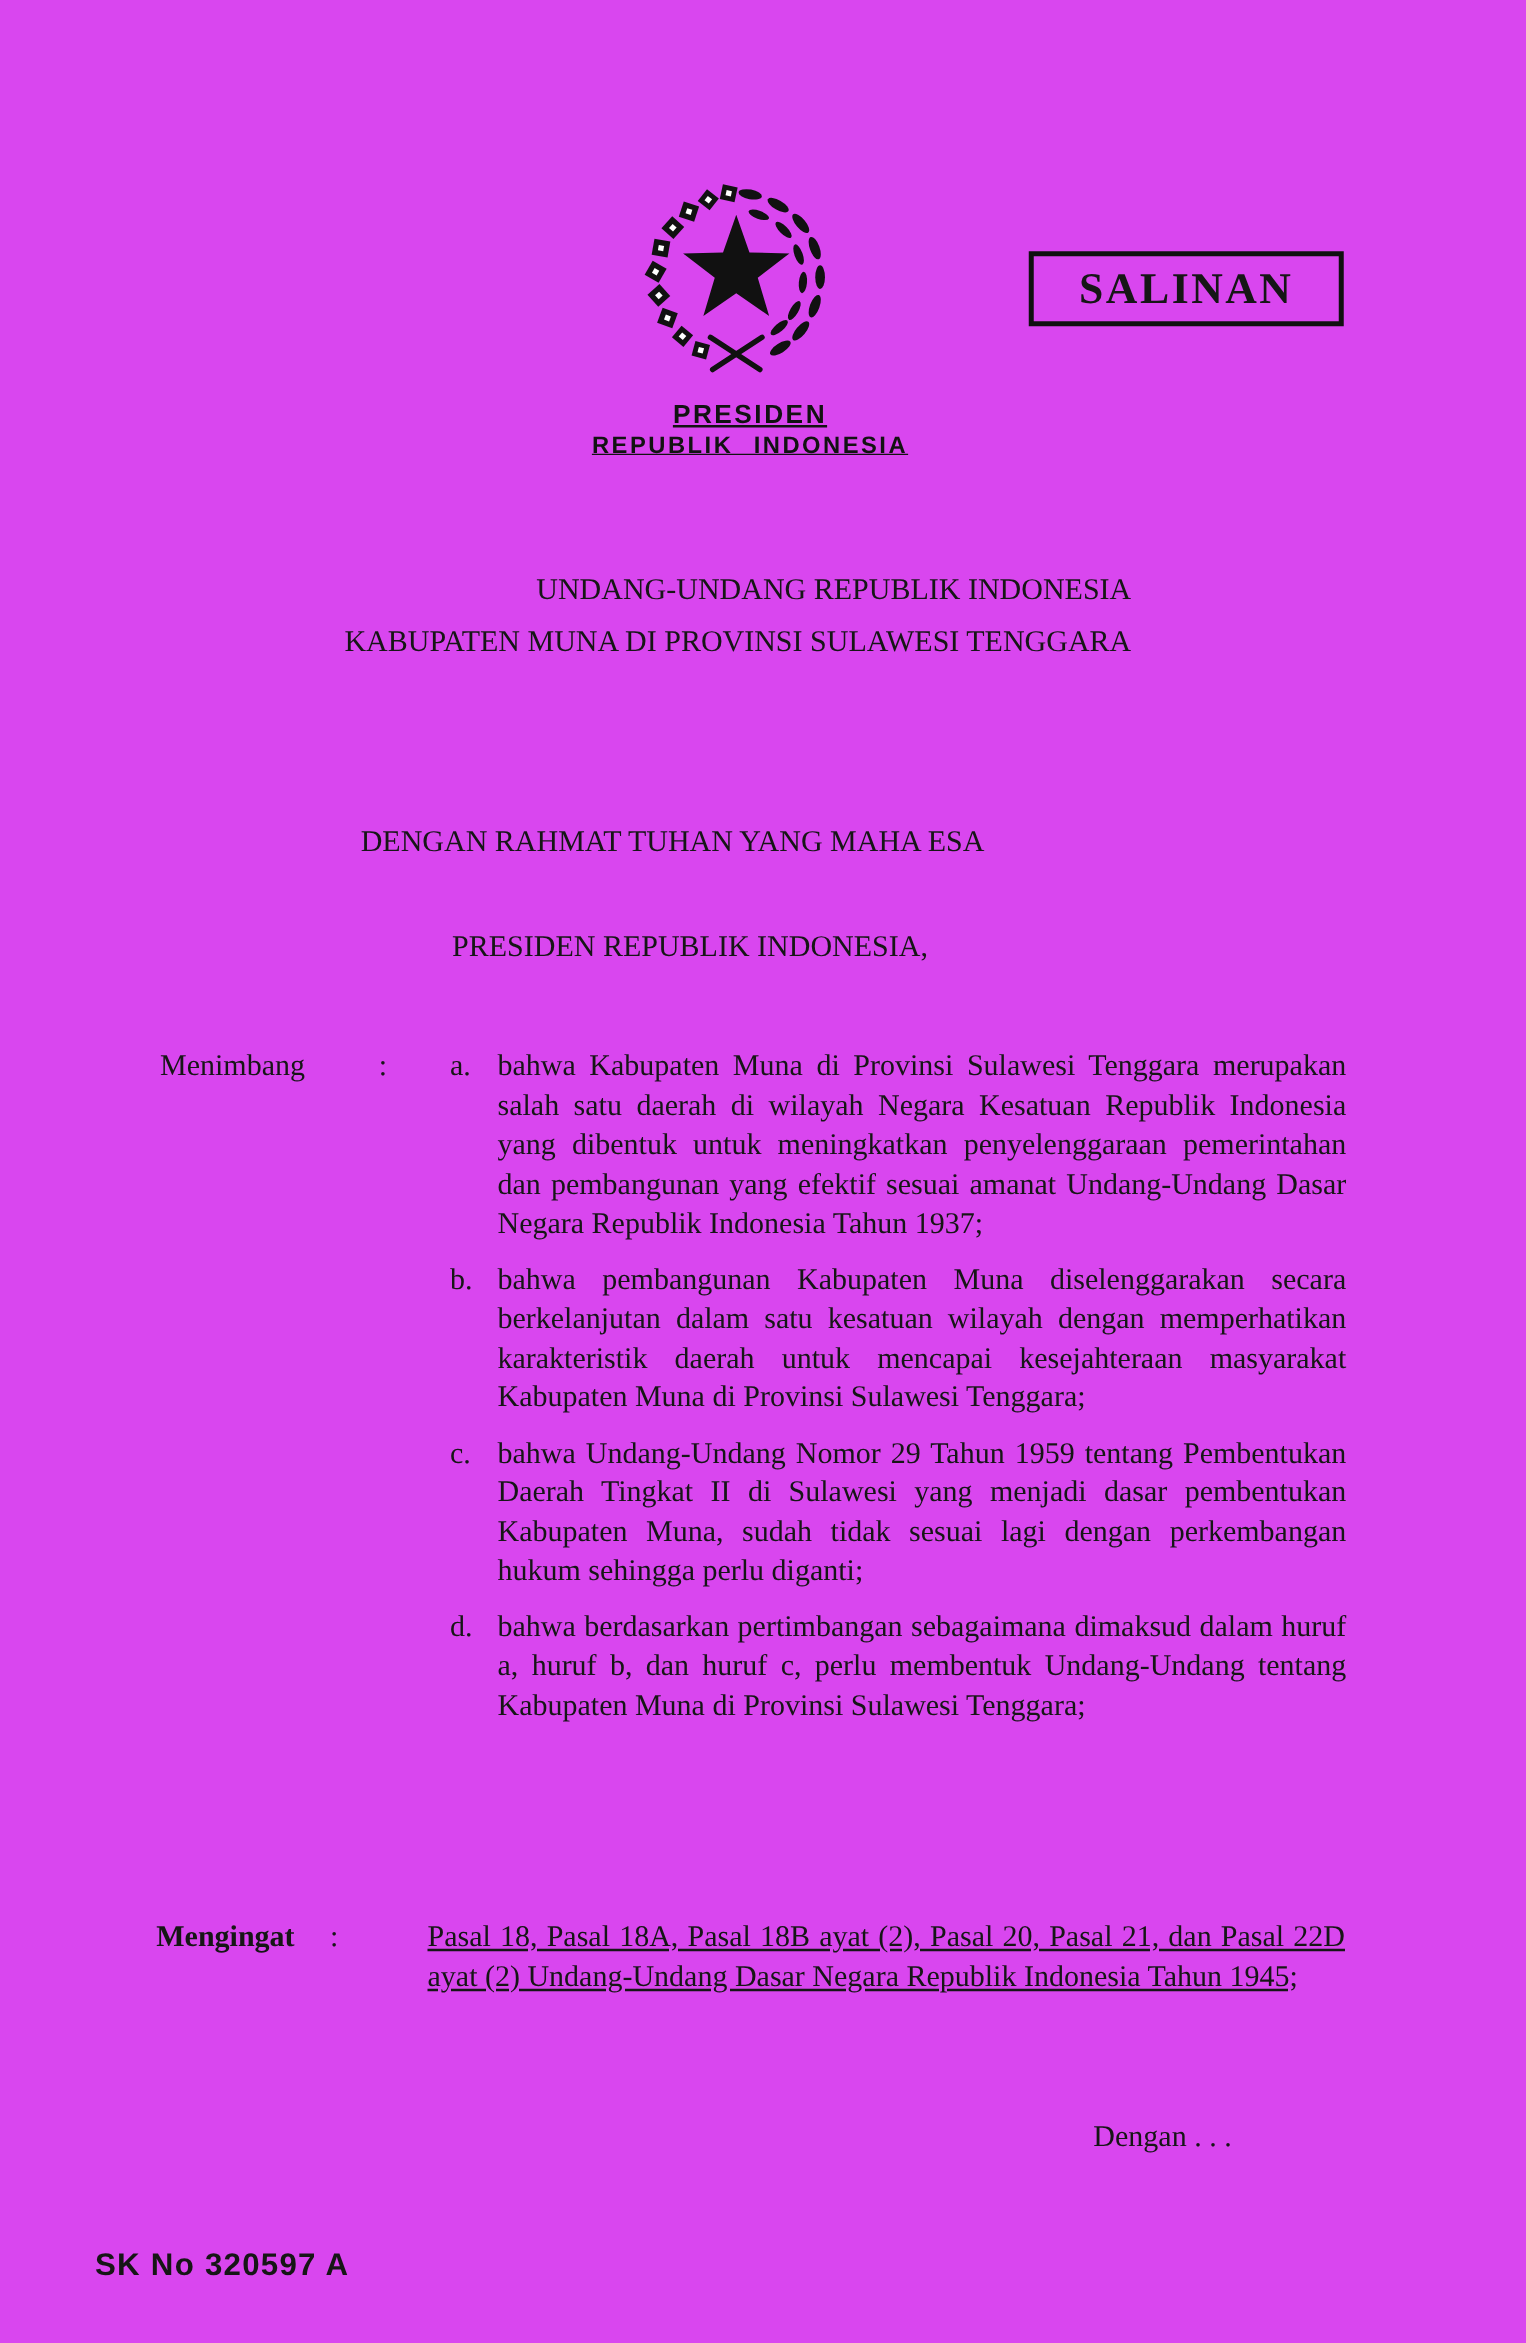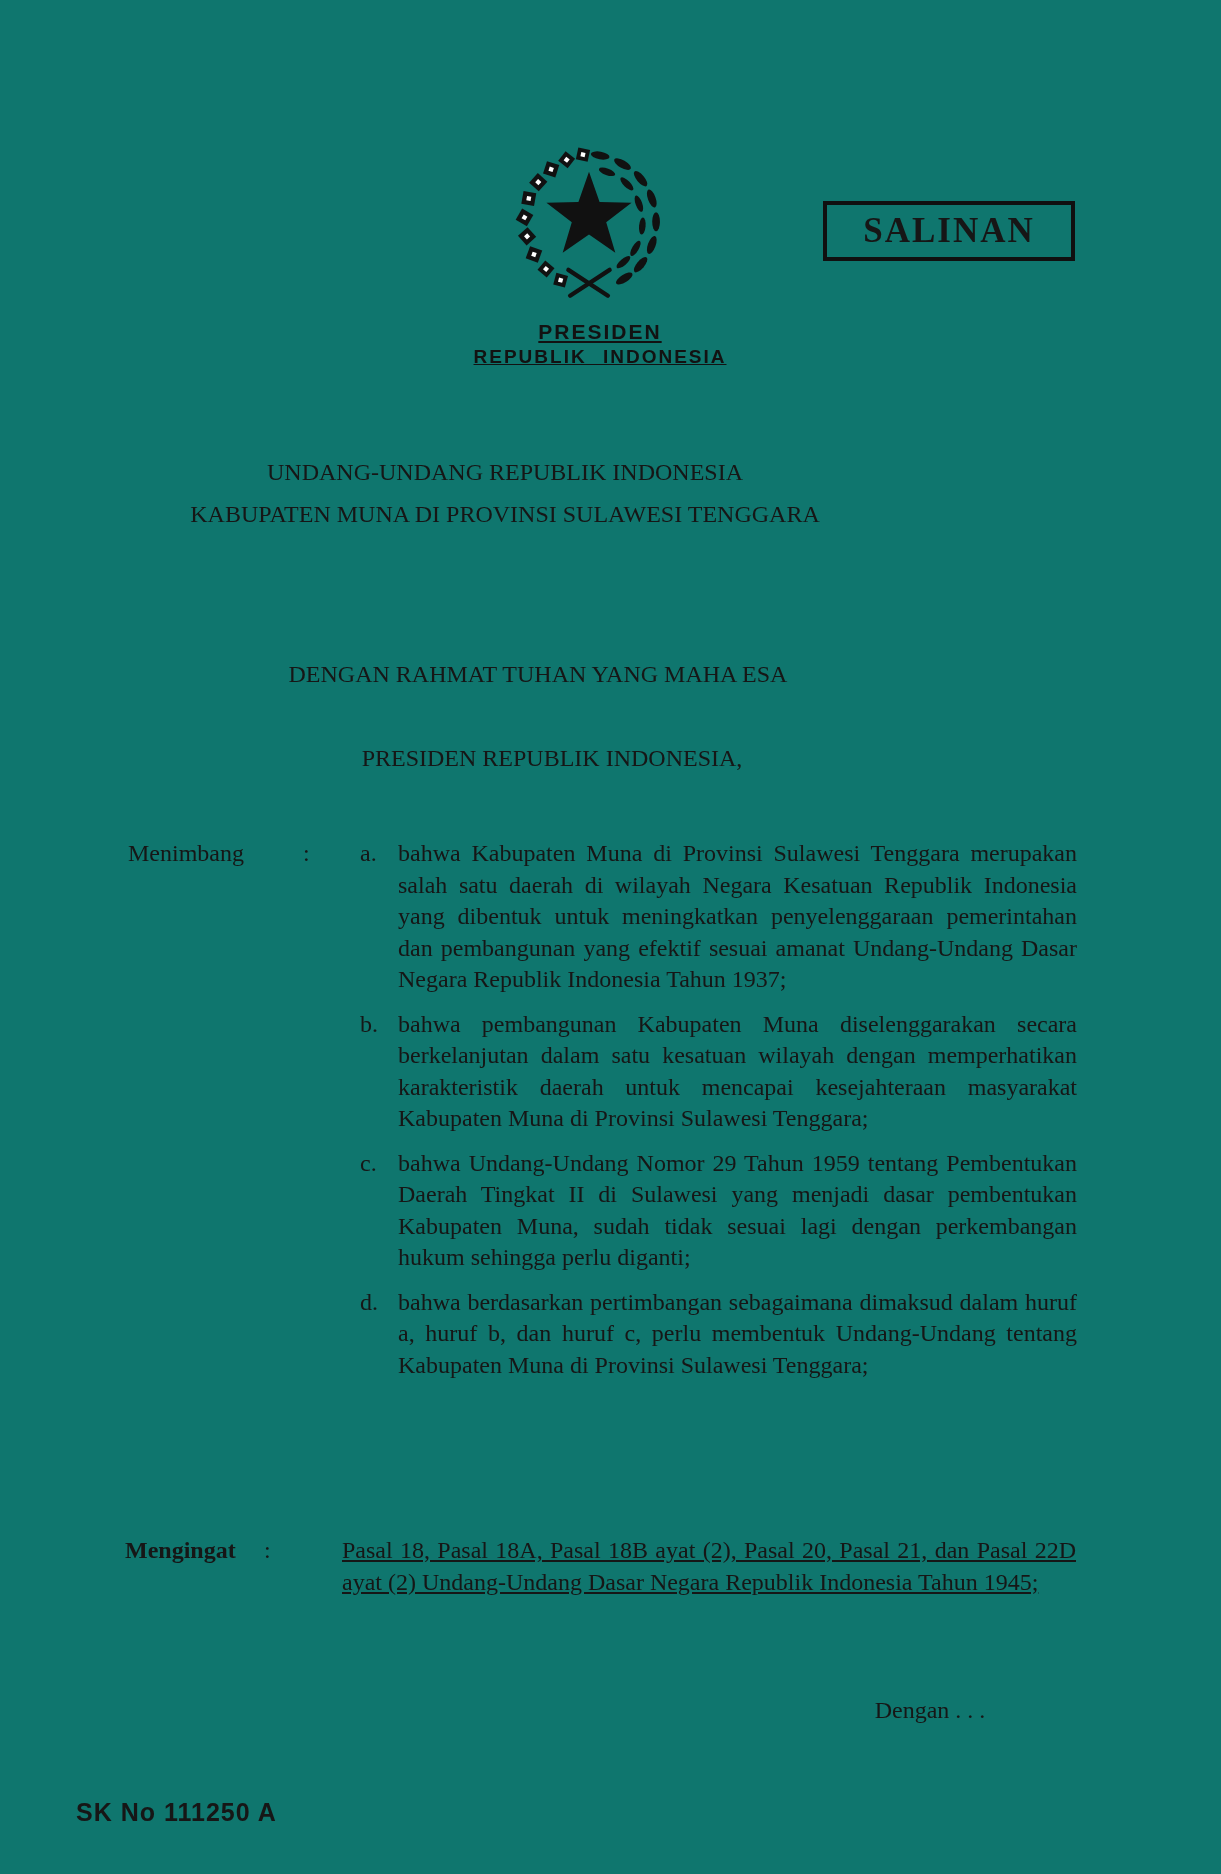--- a/index.html
+++ b/index.html
@@ -1,20 +1,20 @@
 <!DOCTYPE html>
 <html><head>
 <meta charset="utf-8">
 <style>
   html,body{margin:0;padding:0;background:#e8e8e8;}
   .page{
     position:relative;
     width:1221px;height:1874px;
     margin:0 auto;
-    background:#0f766e;
+    background:#d946ef;
     color:#161616;
     font-family:"Liberation Serif", serif;
     overflow:hidden;
   }
   
   .seal{position:absolute;left:503px;top:130px;width:172px;height:180px;}
   .letterhead{
     position:absolute;left:450px;top:320px;width:300px;
     text-align:center;
     font-family:"Liberation Sans", sans-serif;
@@ -26,21 +26,21 @@
   .stamp{
     position:absolute;left:823px;top:201px;width:244px;height:52px;
     border:4px solid #101010;
     display:flex;align-items:center;justify-content:center;
     font-weight:bold;font-size:35px;letter-spacing:2px;
     font-family:"Liberation Serif", serif;
   }
   
   .title{
     position:absolute;left:105px;top:452px;width:800px;
-    text-align:center;font-size:24px;line-height:41.5px;
+    text-align:right;font-size:24px;line-height:41.5px;
   }
   .invocation{
     position:absolute;left:138px;top:661px;width:800px;
     text-align:center;font-size:24px;
   }
   .authority{
     position:absolute;left:152px;top:745px;width:800px;
     text-align:center;font-size:24px;
   }
   
@@ -181,15 +181,15 @@
       <p class="itext">bahwa berdasarkan pertimbangan sebagaimana dimaksud dalam huruf a, huruf b, dan huruf c, perlu membentuk Undang-Undang tentang Kabupaten Muna di Provinsi Sulawesi Tenggara;</p>
     </div>
   </div>
 
   <div class="body-label mengingat-label">Mengingat</div>
   <div class="body-label mengingat-colon">:</div>
   <p class="mengingat-text">Pasal 18, Pasal 18A, Pasal 18B ayat (2), Pasal 20, Pasal 21, dan Pasal 22D ayat (2) Undang-Undang Dasar Negara Republik Indonesia Tahun 1945;</p>
 
   <div class="catchword">Dengan . . .</div>
 
-  <div class="sk-code">SK No 111250 A</div>
+  <div class="sk-code">SK No 320597 A</div>
 
 </div>
 
 </body></html>

